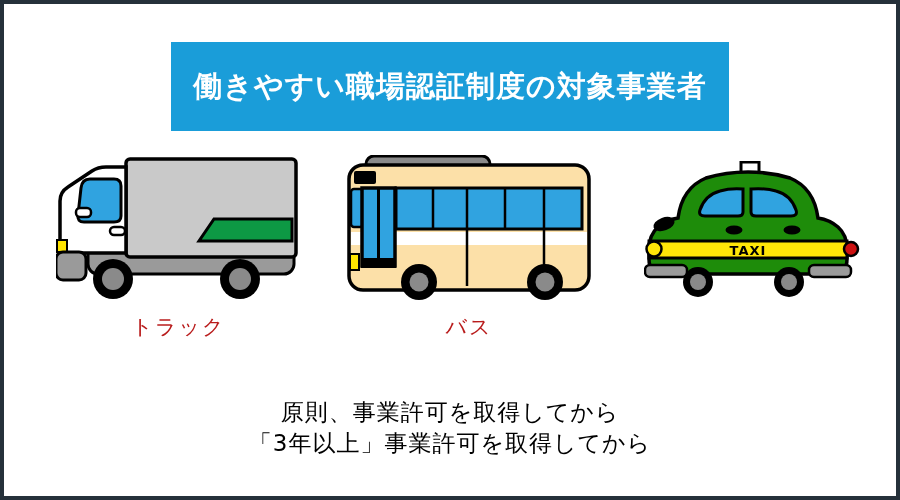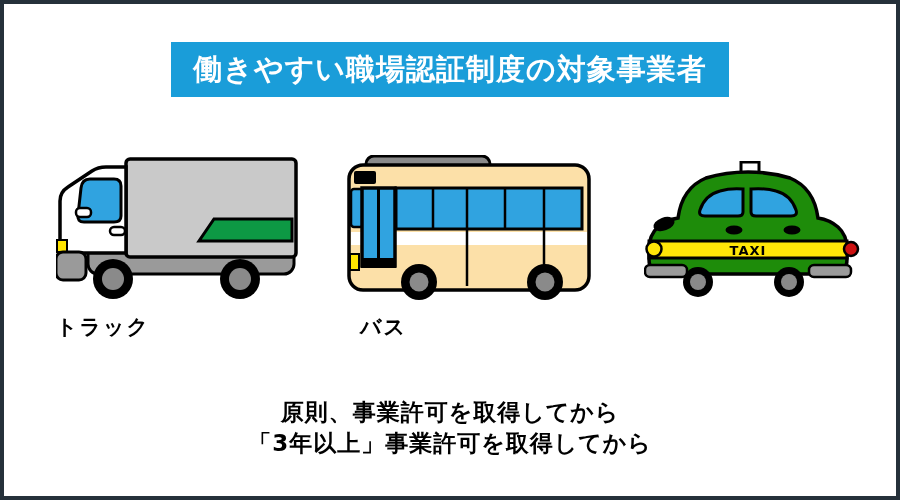--- a/index.html
+++ b/index.html
@@ -4,36 +4,36 @@
 <style>
   html,body{margin:0;padding:0;background:#fff;}
   .canvas{
     position:relative;width:900px;height:500px;box-sizing:border-box;
     background:#ffffff;border:4px solid #25313a;overflow:hidden;
     font-family:"DejaVu Sans","Liberation Sans",sans-serif;
   }
   .banner-wrap{position:absolute;top:38px;left:0;width:100%;display:flex;justify-content:center;}
   .banner{
     background:#1a9dd9;color:#ffffff;font-size:29px;font-weight:700;
-    padding:11px 22px;letter-spacing:1px;line-height:1.15;white-space:nowrap;
+    padding:28px 22px;letter-spacing:1px;line-height:1.15;white-space:nowrap;
   }
   .vehicle{position:absolute;}
   .v-truck{left:52px;top:153px;}
   .v-bus{left:343px;top:151px;}
   .v-taxi{left:640px;top:157px;}
   .vlabel{
-    position:absolute;top:309px;
-    font-size:21px;font-weight:700;color:#000000;letter-spacing:2px;
+    position:absolute;top:309px;text-align:center;
+    font-size:21px;font-weight:400;color:#b91c1c;letter-spacing:2px;
   }
   .l-truck{left:52px;width:245px;}
-  .l-bus{left:356px;width:244px;}
+  .l-bus{left:343px;width:244px;}
   .l-taxi{left:640px;width:216px;}
   .footer{
     position:absolute;top:393px;left:0;width:100%;text-align:center;
-    font-size:23px;font-weight:700;color:#000;line-height:31px;letter-spacing:1px;
+    font-size:23px;font-weight:400;color:#000;line-height:31px;letter-spacing:1px;
   }
 </style>
 </head>
 <body>
 
 <div class="canvas">
 
   <div class="banner-wrap">
     <div class="banner">
       <span>働きやすい職場認証制度の対象事業者</span>

